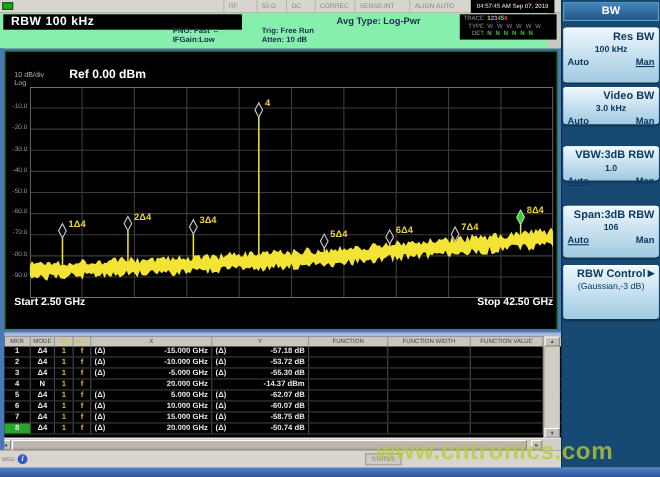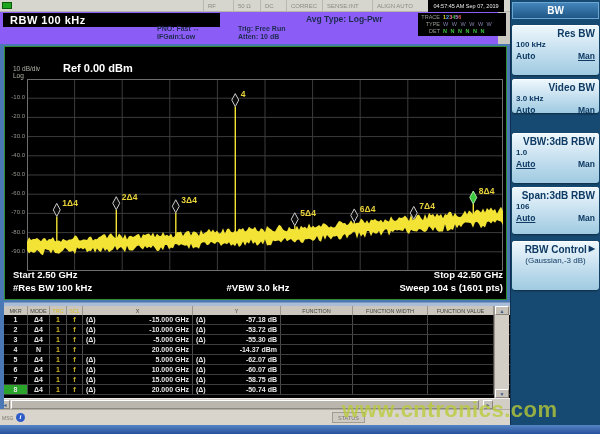--- a/index.html
+++ b/index.html
@@ -6,21 +6,21 @@
   body { background:#222; font-family:"Liberation Sans", sans-serif; }
   .screen { position:relative; width:600px; height:434px; background:#c9c9c1; overflow:hidden; }
 
   
   .topbar { position:absolute; left:0; top:0; width:510px; height:12px; background:#d6d6ce; border-bottom:1px solid #b4b4ac; }
   .led { position:absolute; left:2px; top:2px; width:10px; height:7px; background:#1fa41f; border:1px solid #0a5c0a; }
   .tseg { position:absolute; top:0; height:12px; display:flex; align-items:center; font-size:6px; color:#8b8b83; white-space:nowrap; border-left:1px solid #b8b8b0; padding-left:4px; }
   .timebox { position:absolute; left:428px; top:0; width:76px; height:12px; background:#000; color:#ececec; font-size:5.5px; display:flex; align-items:center; justify-content:center; white-space:nowrap; }
 
   
-  .hdr2 { position:absolute; left:0; top:12px; width:498px; height:32px; background:#8b5cf6; }
+  .hdr2 { position:absolute; left:0; top:12px; width:498px; height:32px; background:#86efac; }
   .rbw-banner { position:absolute; left:3px; top:1px; width:217px; height:14px; background:#000; color:#fff; font-weight:bold; font-size:11px; display:flex; align-items:center; padding-left:7px; letter-spacing:0.5px; }
   .two-line { position:absolute; font-size:7px; font-weight:bold; color:#1d2c4e; line-height:8px; white-space:nowrap; }
   .avg-type { position:absolute; left:306px; top:2px; font-size:8.5px; font-weight:bold; color:#1d2c4e; white-space:nowrap; }
   .trace-block { position:absolute; left:418px; top:1px; width:88px; height:23px; background:#000; font-size:5.5px; padding:1px 2px; }
   .trace-row { display:flex; line-height:7px; }
   .trace-row .lbl { width:20px; text-align:right; color:#9a9a92; margin-right:3px; }
   .trace-row .digit { width:10px; text-align:center; font-weight:bold; }
   .type-vals { color:#8585b0; letter-spacing:1px; }
   .det-vals { color:#3cc43c; letter-spacing:1px; font-weight:bold; }
 
@@ -74,21 +74,21 @@
   .info-icon { position:absolute; left:16px; top:3px; width:9px; height:9px; border-radius:50%; background:#2d5cc8; color:#fff; font-size:7px; font-weight:bold; text-align:center; line-height:9px; font-family:"Liberation Serif", serif; font-style:italic; }
   .msg-text { position:absolute; left:29px; top:3px; font-size:8.5px; font-weight:bold; color:#1c1c1c; }
   .status-box { position:absolute; left:332px; top:2px; height:11px; padding:0 5px; border:1px solid #a09c94; background:#cfcbc3; font-size:5.5px; color:#7a766e; line-height:10px; }
   .bottomstrip { position:absolute; left:0; top:425px; width:600px; height:9px; background:linear-gradient(#5585c5, #27509b); }
 
   
   .side { position:absolute; left:510px; top:0; width:90px; height:425px; background:#174a72; border-left:1px solid #0d3050; }
   .side-title { position:absolute; left:1px; right:1px; top:2px; height:17px; background:linear-gradient(#4485ba, #1f5787); border:1px solid #6aa6d2; color:#fff; font-weight:bold; font-size:10px; display:flex; align-items:center; justify-content:center; }
   .sbtn { position:absolute; left:1px; right:1px; background:linear-gradient(180deg, #eff8fd 0%, #c3deee 55%, #9fcae1 100%); border-radius:3px; color:#0e3a63; box-shadow:inset 0 1px 0 #fff, 0 1px 2px rgba(0,0,0,0.4); cursor:pointer; }
   .sbtn .t { font-size:10px; font-weight:bold; text-align:right; padding:3px 4px 0; white-space:nowrap; }
-  .sbtn .v { font-size:8px; font-weight:bold; text-align:left; padding:1px 4px 0; }
+  .sbtn .v { font-size:8px; font-weight:bold; text-align:center; padding:1px 4px 0; }
   .sbtn .am { display:flex; justify-content:space-between; font-size:8.5px; font-weight:bold; padding:2px 4px 0; }
   .sbtn .u { text-decoration:underline; }
   .sbtn .t .arrow { float:right; font-size:8px; margin-left:2px; }
   .sbtn .v.centered { text-align:center; font-weight:normal; }
 
   
   .wm { position:absolute; left:342px; top:397px; font-size:22px; font-weight:bold; color:rgba(185,202,55,0.78); letter-spacing:0.5px; z-index:20; white-space:nowrap; }
 </style>
 </head>
 <body>
@@ -196,25 +196,20 @@
           <polygon points="386.75,140.3904 383.25,133.8904 386.75,127.3904 390.25,133.8904" fill="#0c0c0c" stroke="#cccccc" stroke-width="1"></polygon>
           <text x="392.3" y="130.4" fill="#e8d23a" font-size="8.5" font-weight="bold" font-family="Liberation Sans, sans-serif">7Δ4</text>
           <line x1="446.3" y1="125.0" x2="446.3" y2="137.9" stroke="#f2e335" stroke-width="1.4"></line>
           <polygon points="446.25,125.0112 442.75,118.5112 446.25,112.0112 449.75,118.5112" fill="#3cc83c" stroke="#aaeaaa" stroke-width="1"></polygon>
           <text x="451.8" y="115.0" fill="#e8d23a" font-size="8.5" font-weight="bold" font-family="Liberation Sans, sans-serif">8Δ4</text>
         </svg>
       <div class="bot1">
         <span>Start 2.50 GHz</span>
         <span class="right">Stop 42.50 GHz</span>
       </div>
-      <div class="bot2">
-        <span>#Res BW 100 kHz</span>
-        <span class="center">#VBW 3.0 kHz</span>
-        <span class="right">Sweep 104 s (1601 pts)</span>
-      </div>
     </div>
   </div>
 
   <div class="sep"></div>
 
   <div class="mtable">
     <div class="thead" style="margin-left: 4px;">
         <div class="hc c-mkr" style="color: rgb(68, 68, 60); justify-content: center;">MKR</div>
         <div class="hc c-mode" style="color: rgb(68, 68, 60); justify-content: center;">MODE</div>
         <div class="hc c-trc" style="color: rgb(68, 68, 60); justify-content: center;">TRC</div>
@@ -395,21 +390,21 @@
           </div>
         </div>
         <div class="sbtn" style="top: 79px; height: 34px;">
           <div class="t">Video BW</div>
           <div class="v">3.0 kHz</div>
           <div class="am">
             <span>Auto</span>
             <span class="u">Man</span>
           </div>
         </div>
-        <div class="sbtn" style="top: 133px; height: 50px;">
+        <div class="sbtn" style="top: 133px; height: 31px;">
           <div class="t">VBW:3dB RBW</div>
           <div class="v">1.0</div>
           <div class="am">
             <span class="u">Auto</span>
             <span>Man</span>
           </div>
         </div>
         <div class="sbtn" style="top: 187px; height: 47px;">
           <div class="t">Span:3dB RBW</div>
           <div class="v">106</div>

